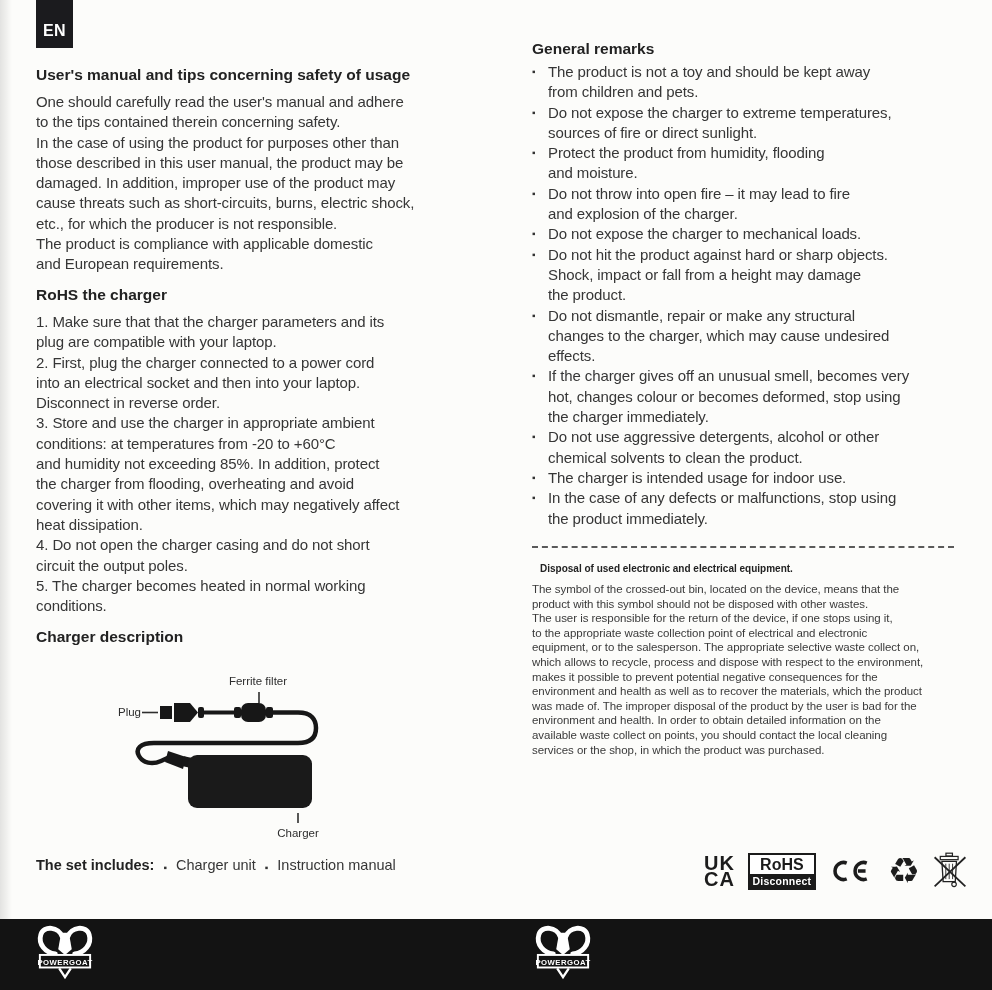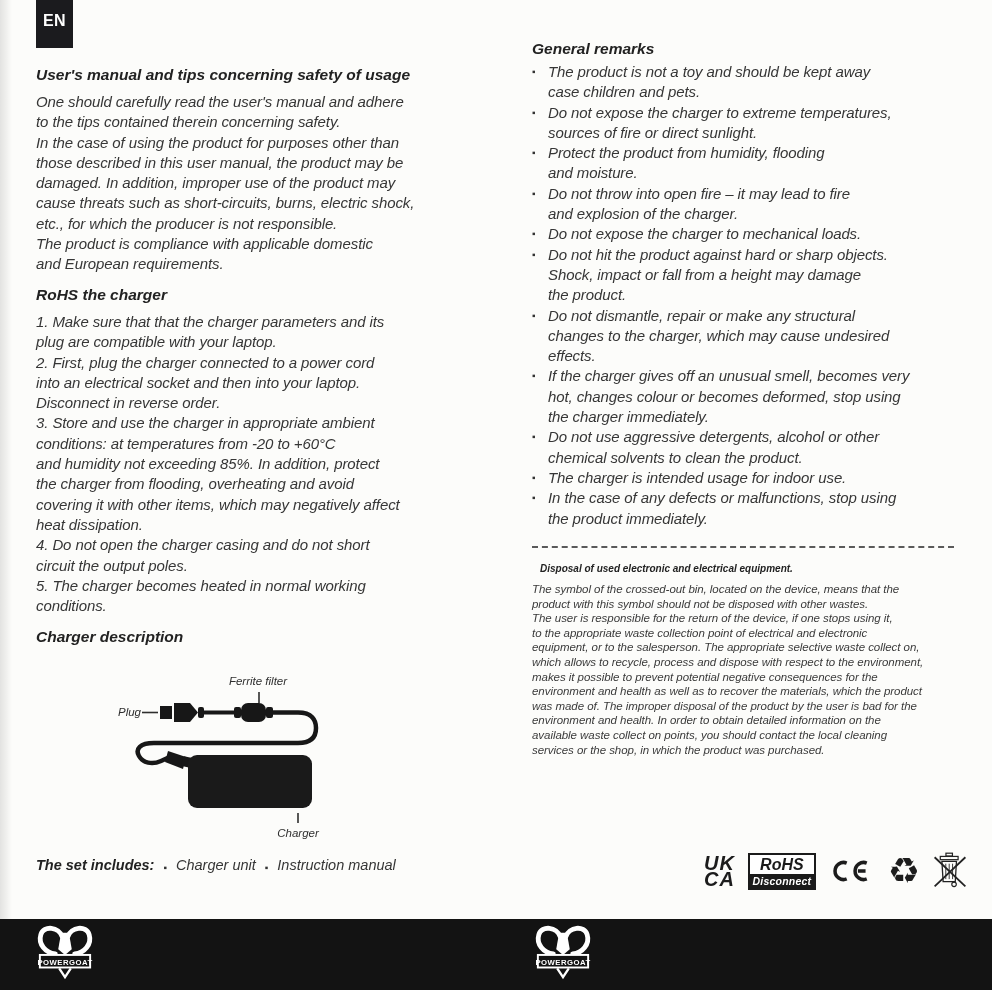--- a/index.html
+++ b/index.html
@@ -15,29 +15,29 @@
     position: absolute; left: 0; top: 0; width: 12px; height: 990px;
     background: linear-gradient(to right, rgba(0,0,0,0.10), rgba(0,0,0,0));
     pointer-events: none;
   }
   
   .lang-badge {
     position: absolute; left: 36px; top: 0; width: 37px; height: 48px;
     background: #1b1b1e; color: #ffffff;
     font-weight: bold; font-size: 16px;
     display: flex; align-items: flex-end; justify-content: center;
-    padding-bottom: 18px; letter-spacing: 0.5px;
+    padding-bottom: 8px; letter-spacing: 0.5px;
   }
   
   .h1 { font-weight: bold; font-size: 15.5px; color: #222; }
   .body-block {
     font-size: 15px; line-height: 20.3px; letter-spacing: -0.1px;
     white-space: pre-line; color: #363636;
   }
-  .abs { position: absolute; font-style: italic; }
+  .abs { position: absolute; }
 
   
   .lh1 { left: 36px; top: 66px; width: 450px; }
   .lp1 { left: 36px; top: 92px; width: 455px; }
   .lh2 { left: 36px; top: 286px; width: 450px; }
   .lsteps { left: 36px; top: 312px; width: 455px; }
   .lh3 { left: 36px; top: 628px; width: 450px; }
 
   
   .diagram { left: 90px; top: 665px; width: 310px; height: 185px; }
@@ -169,21 +169,21 @@
   <span class="sq">▪</span>
   <span>Instruction manual</span>
 </div>
 
 <div class="abs h1 rh1">General remarks</div>
 
 <div class="abs rbullets">
   <div class="bullet-item">
     <span class="marker">▪</span>
     <span class="btext">The product is not a toy and should be kept away
-case children and pets.</span>
+from children and pets.</span>
   </div>
   <div class="bullet-item">
     <span class="marker">▪</span>
     <span class="btext">Do not expose the charger to extreme temperatures,
 sources of fire or direct sunlight.</span>
   </div>
   <div class="bullet-item">
     <span class="marker">▪</span>
     <span class="btext">Protect the product from humidity, flooding
 and moisture.</span>

